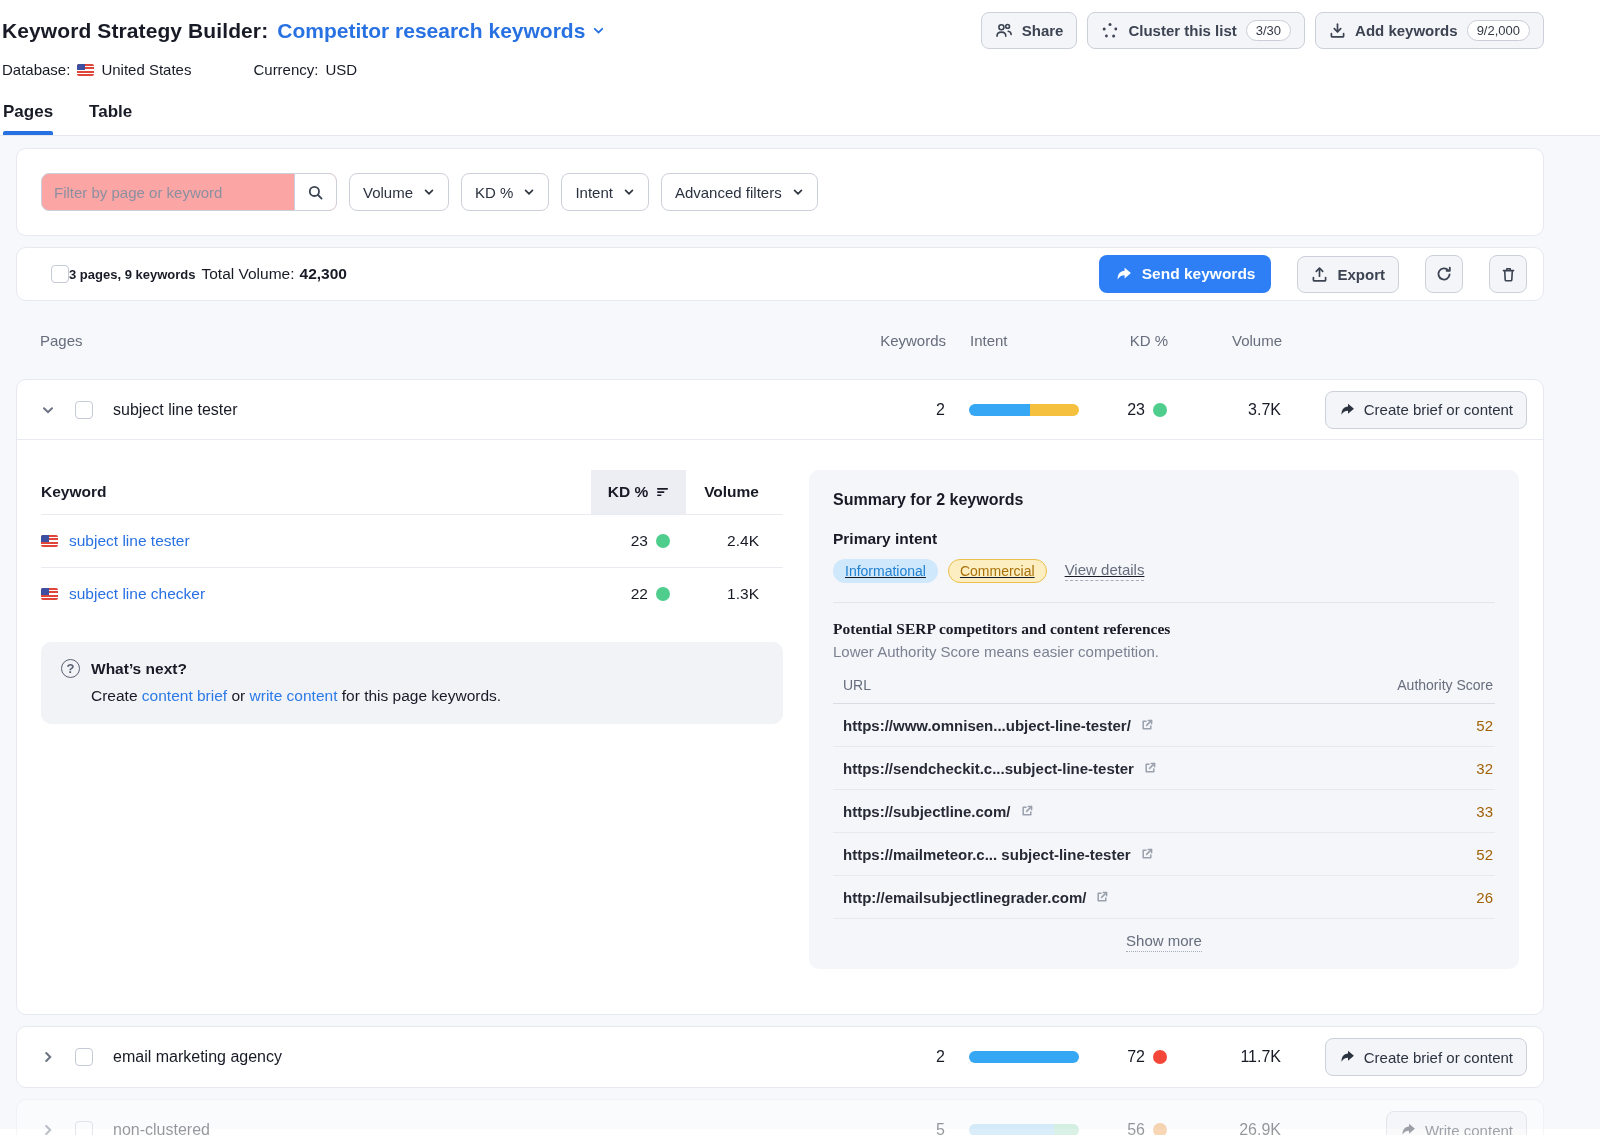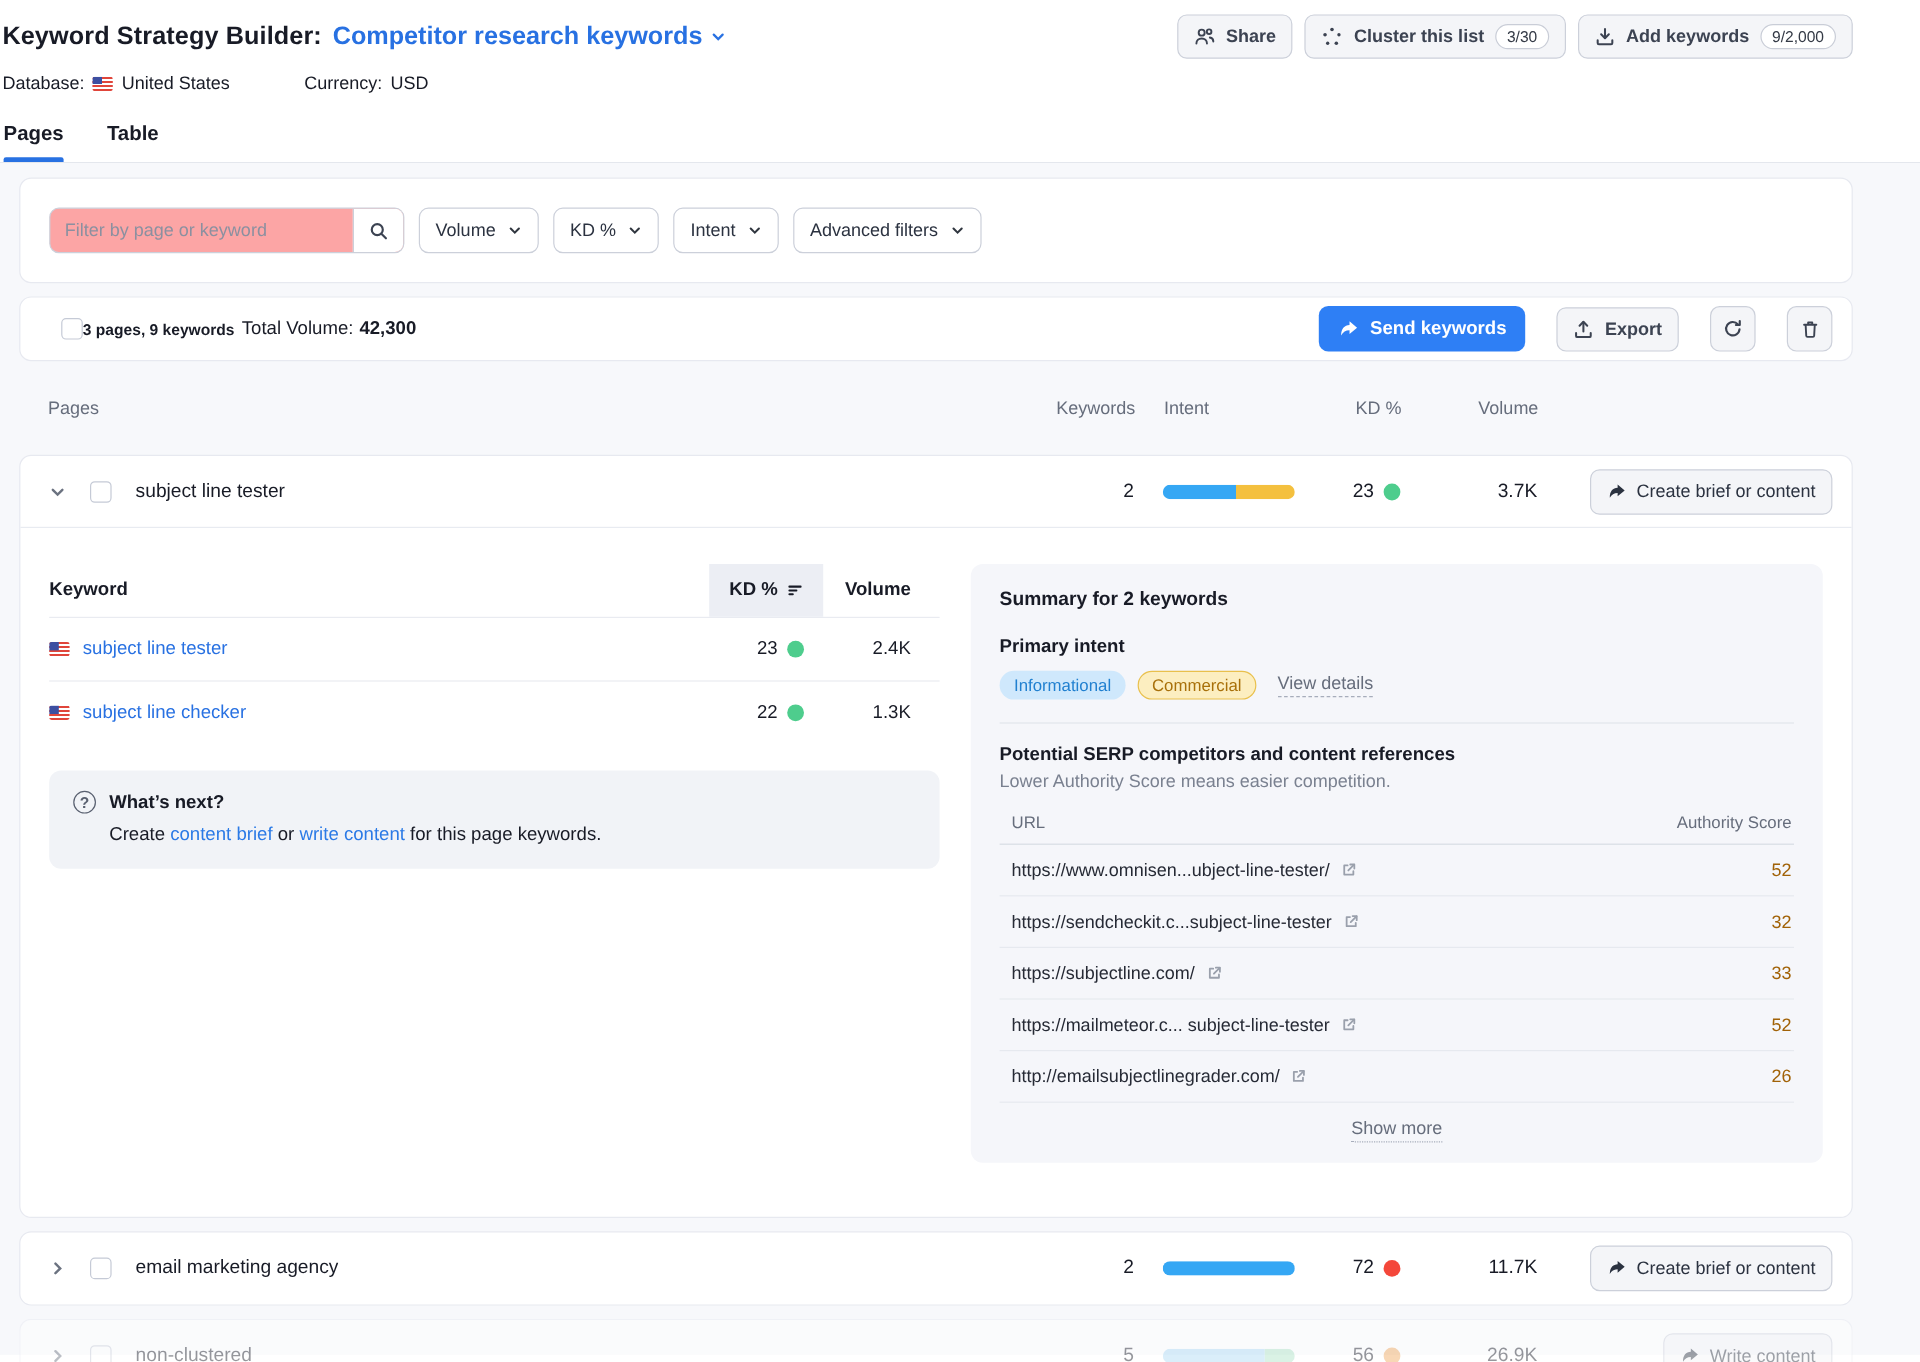--- a/index.html
+++ b/index.html
@@ -91,30 +91,30 @@
   .wn-title-row { display:flex; align-items:center; gap:11px; }
   .q-icon { width:19px; height:19px; border:1.5px solid #596070; border-radius:50%; color:#596070;
             display:flex; align-items:center; justify-content:center; font-size:13px; font-weight:700; flex:none; }
   .wn-title { font-weight:700; font-size:15.5px; }
   .wn-text { margin:9px 0 0 30px; font-size:15.5px; color:#181b26; }
   .link { color:#2b7ae6; cursor:pointer; }
 
   .summary-panel { flex:1; margin-left:26px; background:#f5f6fa; border-radius:10px; padding:21px 24px 20px; }
   .sp-title { font-size:16px; font-weight:700; }
   .sp-intent-label { margin-top:21px; font-weight:700; font-size:15.5px; }
-  .badges-row { display:flex; align-items:center; gap:10px; margin-top:11px; }
+  .badges-row { display:flex; align-items:center; gap:10px; margin-top:11px;text-decoration:underline; }
   .badge-info { background:#cfe8fc; color:#2180d0; padding:4px 12px; border-radius:14px; font-size:14px; }
   .badge-comm { background:#fceec0; color:#a8700a; border:1px solid #e9c04c; padding:3px 11px; border-radius:14px; font-size:14px; }
   .view-details { color:#666d7c; font-size:15px; border-bottom:1.5px dashed #a7adbb; padding-bottom:2px; margin-left:8px; cursor:pointer; }
   .sp-divider { height:1px; background:#e2e5ec; margin:19px 0 17px; }
-  .sp-serp-title { font-weight:700; font-size:15.5px; }
+  .sp-serp-title { font-weight:700; font-size:15.5px;font-family:Liberation Serif, serif; }
   .sp-serp-sub { color:#7a8190; font-size:15px; margin-top:5px; }
   .url-header { display:flex; justify-content:space-between; color:#666d7c; font-size:14px; margin-top:17px; padding:0 2px 10px 10px; border-bottom:1px solid #d8dce4; }
   .url-row { display:flex; justify-content:space-between; align-items:center; height:43px; border-bottom:1px solid #e6e9ef; padding:0 2px 0 10px; font-size:15px; }
-  .url-cell { display:flex; align-items:center; gap:9px; color:#262a35; }
+  .url-cell { display:flex; align-items:center; gap:9px; color:#262a35;font-weight:bold; }
   .ext-icon { color:#9aa0ac; cursor:pointer; }
   .score-cell { color:#a16207; }
   .show-more-wrap { text-align:center; margin-top:13px; }
   .show-more { color:#666d7c; font-size:15px; border-bottom:1.5px dotted #a7adbb; padding-bottom:2px; cursor:pointer; }
 
   .single-card { flex:none; }
   .faded-card { opacity:.45; border-radius:10px 10px 0 0; border-bottom:none; }
 </style>
 </head>
 <body>

